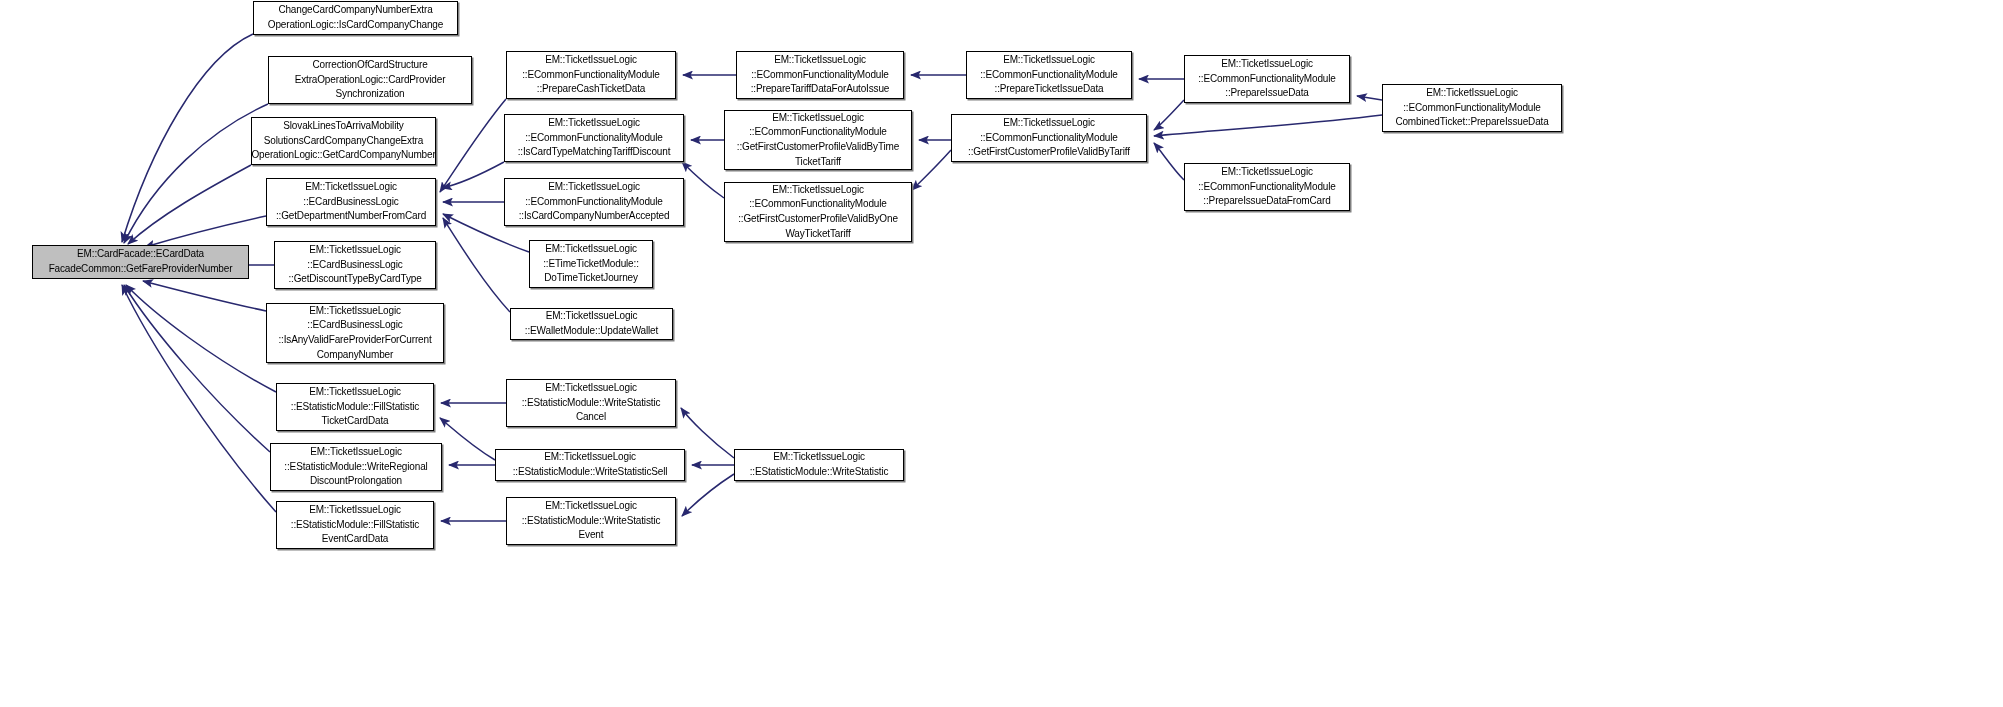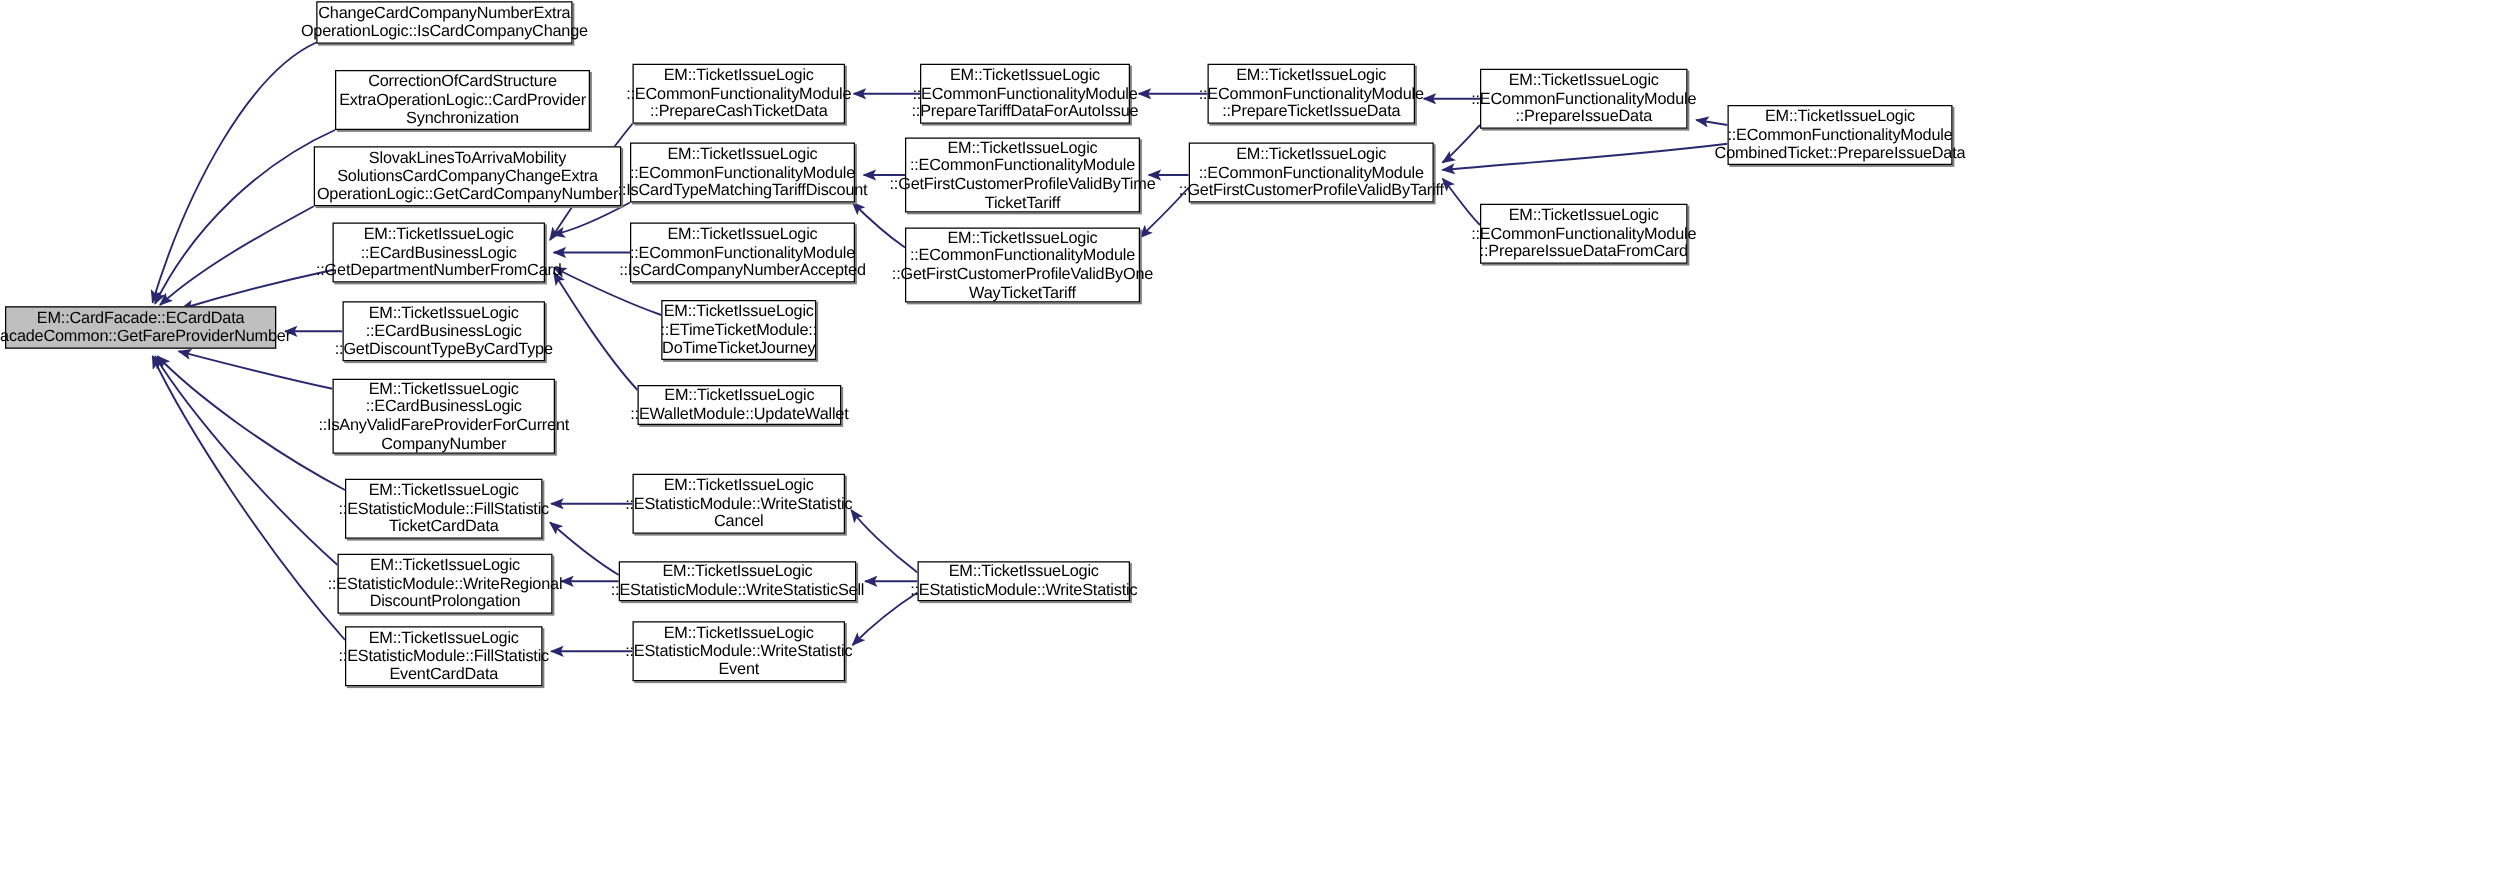--- a/index.html
+++ b/index.html
@@ -1,22 +1,22 @@
 <!DOCTYPE html>
 <html><head>
 <meta charset="utf-8">
 <style>
   html,body{margin:0;padding:0;background:#ffffff;}
   #canvas{position:relative;width:2003px;height:707px;background:#ffffff;
           font-family:"Liberation Sans","DejaVu Sans",sans-serif;overflow:hidden;}
   .node{position:absolute;box-sizing:border-box;border:1px solid #000000;
         background:#ffffff;color:#000000;display:flex;align-items:center;
-        justify-content:center;text-align:center;font-size:13px;line-height:14.6px;
+        justify-content:center;text-align:center;font-size:10px;line-height:14.6px;
         letter-spacing:-0.15px;padding:2px 3px;white-space:pre-line;}
-  .node.root{background:#bfbfbf;border:1px solid #000000;}
+  .node.root{background:#bfbfbf;border:1px solid #000000;margin-left:28px;}
   .node.shadow{box-shadow:1.5px 1.5px 0 0 #808080;}
   svg.edges{position:absolute;left:0;top:0;width:2003px;height:707px;
             pointer-events:none;overflow:visible;}
   .edge{fill:none;stroke:#28286e;stroke-width:1.5px;}
   .head{fill:#28286e;stroke:none;}
 </style>
 </head>
 <body>
 
 <div id="canvas">
@@ -62,21 +62,21 @@
       </g>
   </svg>
   <div id="node-layer">
       <div class="node root" style="left: 4px; top: 245px; width: 217px; height: 34px;">EM::CardFacade::ECardData
 FacadeCommon::GetFareProviderNumber</div>
       <div class="node shadow" style="left: 253px; top: 1px; width: 205px; height: 34px;">ChangeCardCompanyNumberExtra
 OperationLogic::IsCardCompanyChange</div>
       <div class="node shadow" style="left: 268px; top: 56px; width: 204px; height: 48px;">CorrectionOfCardStructure
 ExtraOperationLogic::CardProvider
 Synchronization</div>
-      <div class="node shadow" style="left: 251px; top: 117px; width: 246px; height: 48px;">SlovakLinesToArrivaMobility
+      <div class="node shadow" style="left: 251px; top: 117px; width: 185px; height: 48px;">SlovakLinesToArrivaMobility
 SolutionsCardCompanyChangeExtra
 OperationLogic::GetCardCompanyNumber</div>
       <div class="node shadow" style="left: 266px; top: 178px; width: 170px; height: 48px;">EM::TicketIssueLogic
 ::ECardBusinessLogic
 ::GetDepartmentNumberFromCard</div>
       <div class="node shadow" style="left: 274px; top: 241px; width: 162px; height: 48px;">EM::TicketIssueLogic
 ::ECardBusinessLogic
 ::GetDiscountTypeByCardType</div>
       <div class="node shadow" style="left: 266px; top: 303px; width: 178px; height: 60px;">EM::TicketIssueLogic
 ::ECardBusinessLogic

